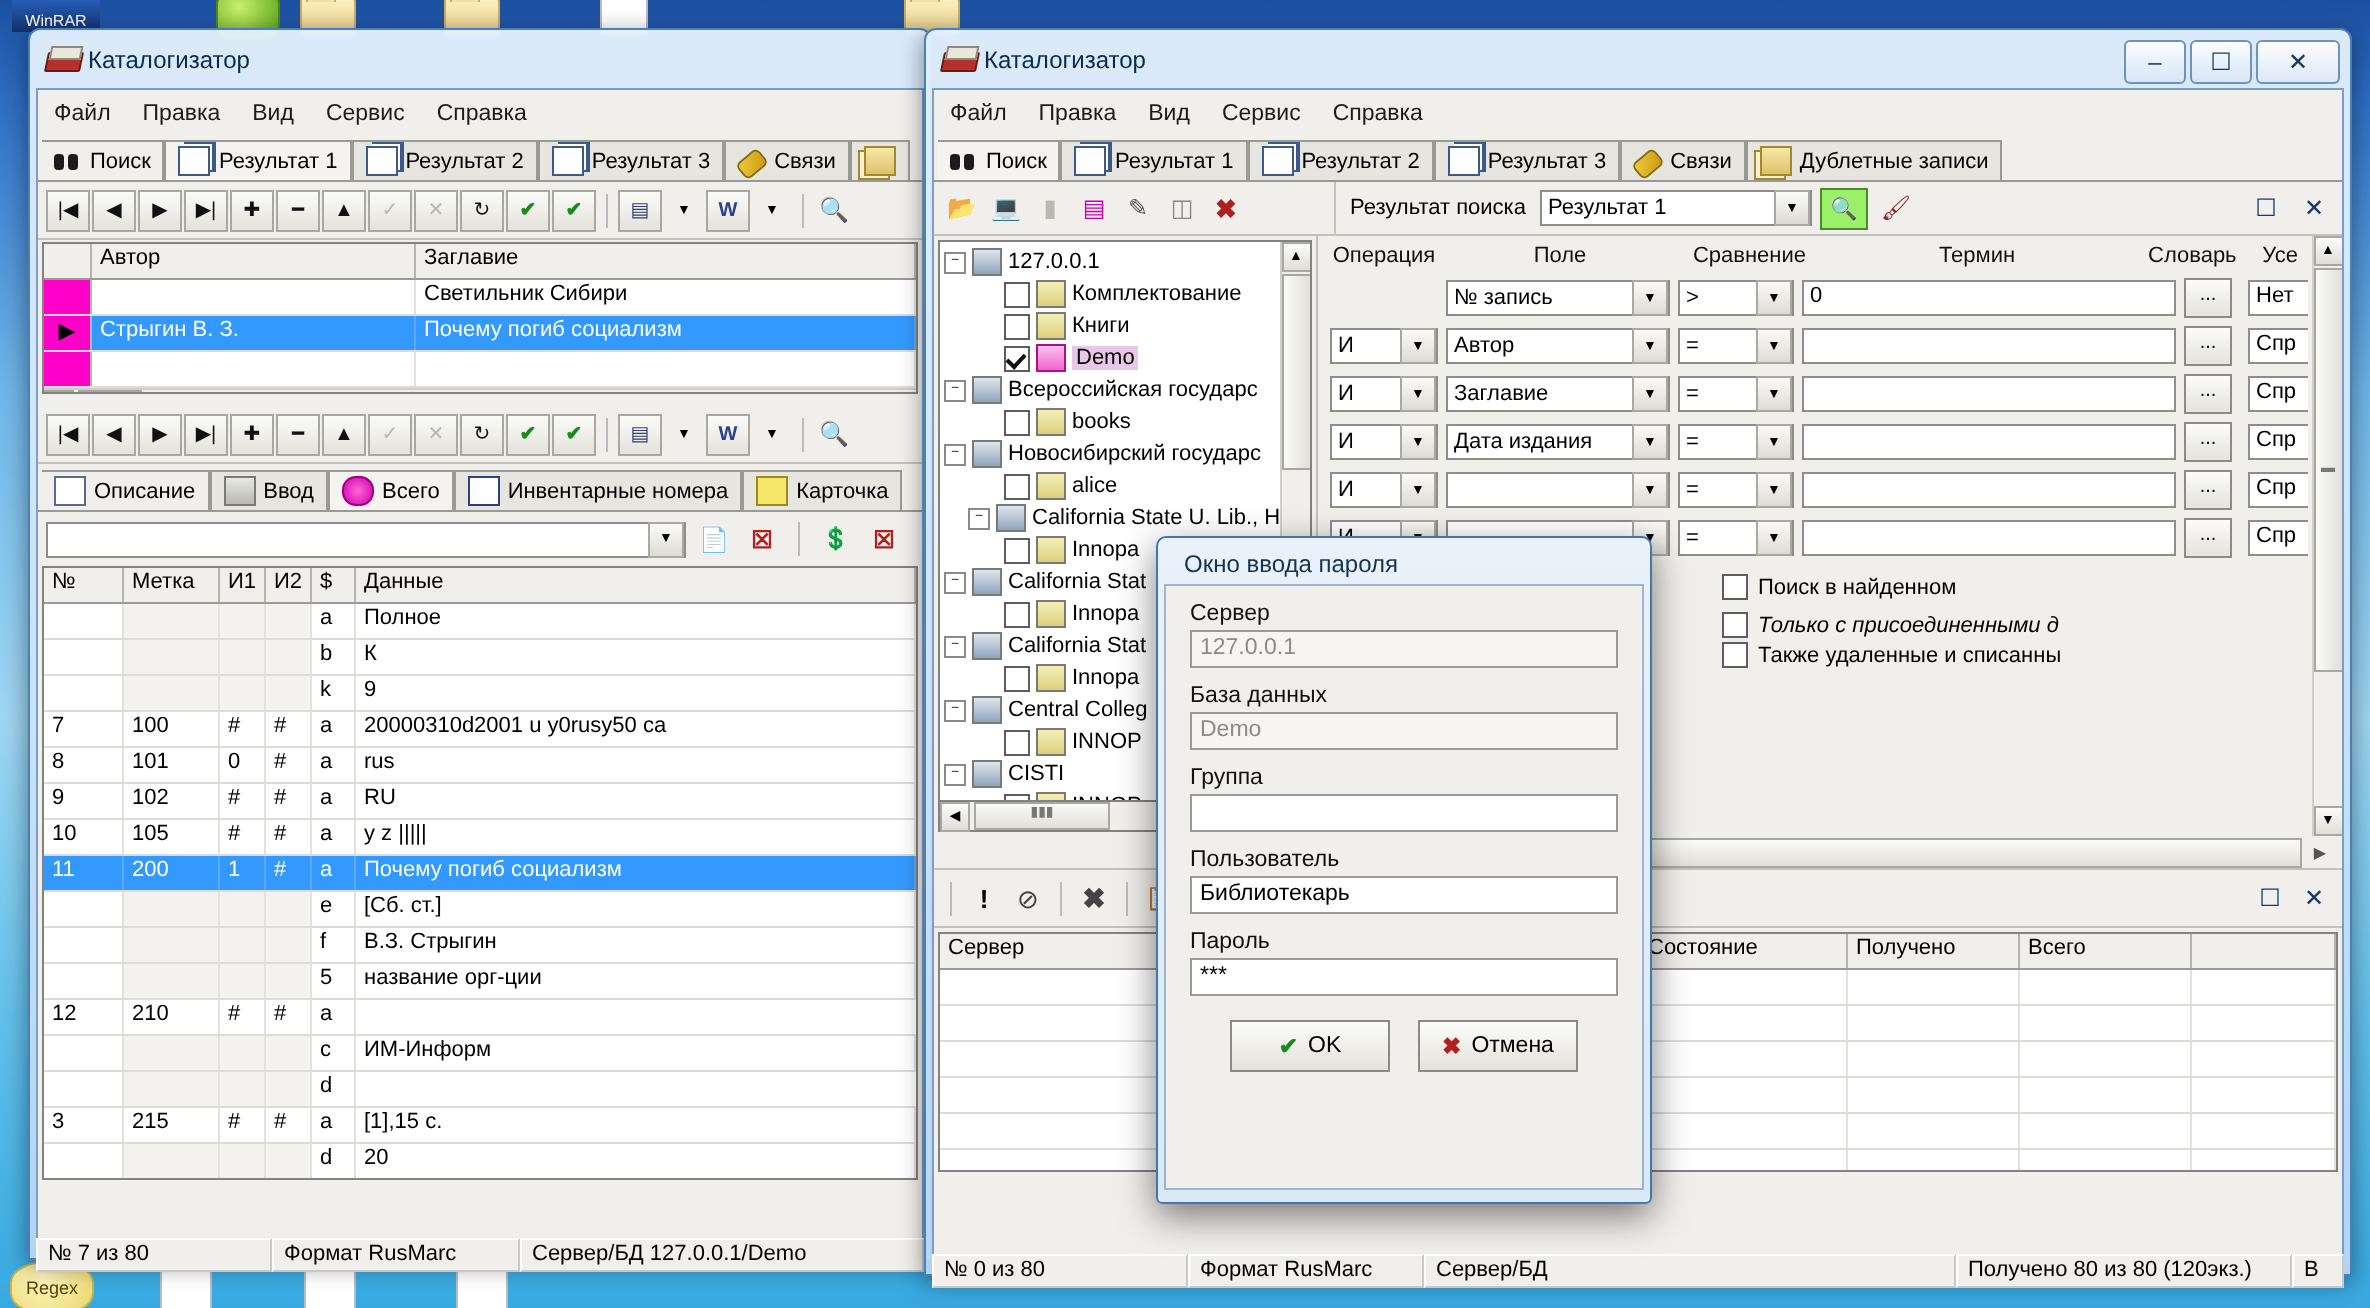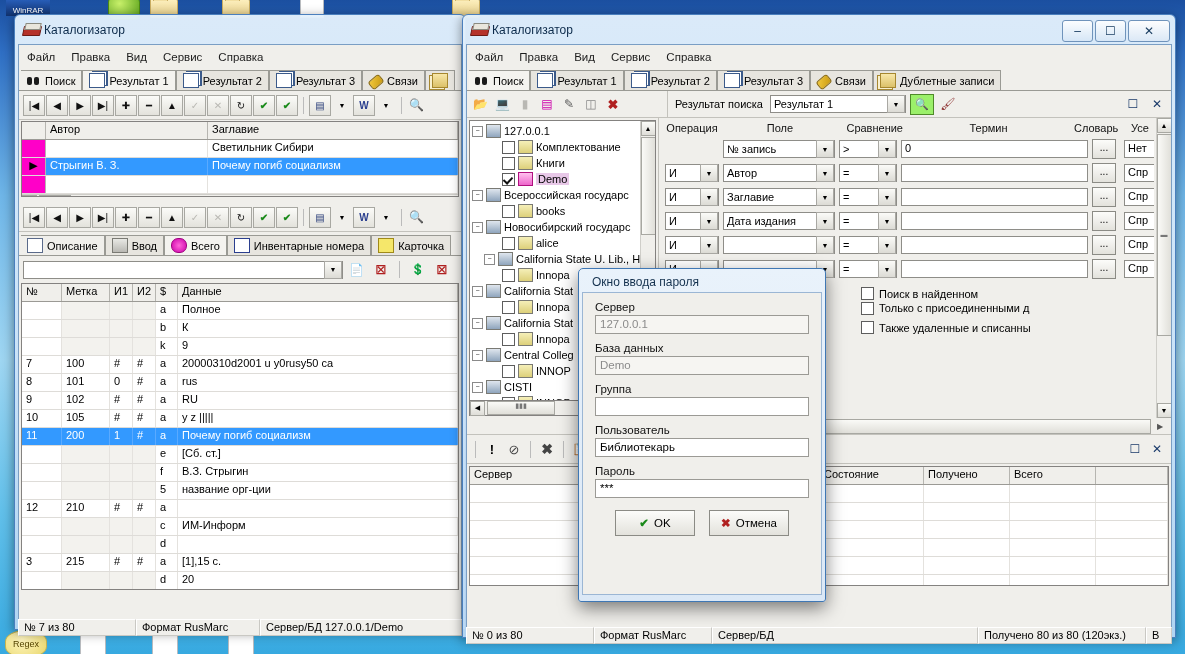--- a/index.html
+++ b/index.html
@@ -789,21 +789,21 @@
               <div class="combo" style="width:130px;margin:2px 0 0 4px">
                 <div class="cv"></div>
                 <div class="carrow">▼</div>
               </div>
             </div>
             <div id="optionbox" style="flex:1;padding-top:2px">
                 <div style="display: flex; align-items: center; gap: 5px; height: 17px; font-size: 11px; white-space: nowrap; overflow: hidden;">
                   <span class="cbox"></span>
                   <span>Поиск в найденном</span>
                 </div>
-                <div style="display: flex; align-items: flex-start; gap: 5px; height: 17px; font-size: 11px; white-space: nowrap; overflow: hidden;">
+                <div style="display: flex; align-items: flex-end; gap: 5px; height: 17px; font-size: 11px; white-space: nowrap; overflow: hidden; font-style: italic;">
                   <span class="cbox"></span>
                   <span>Только с присоединенными д</span>
                 </div>
                 <div style="display: flex; align-items: center; gap: 5px; height: 17px; font-size: 11px; white-space: nowrap; overflow: hidden;">
                   <span class="cbox"></span>
                   <span>Также удаленные и списанны</span>
                 </div>
               </div>
           </div>
         </div>

